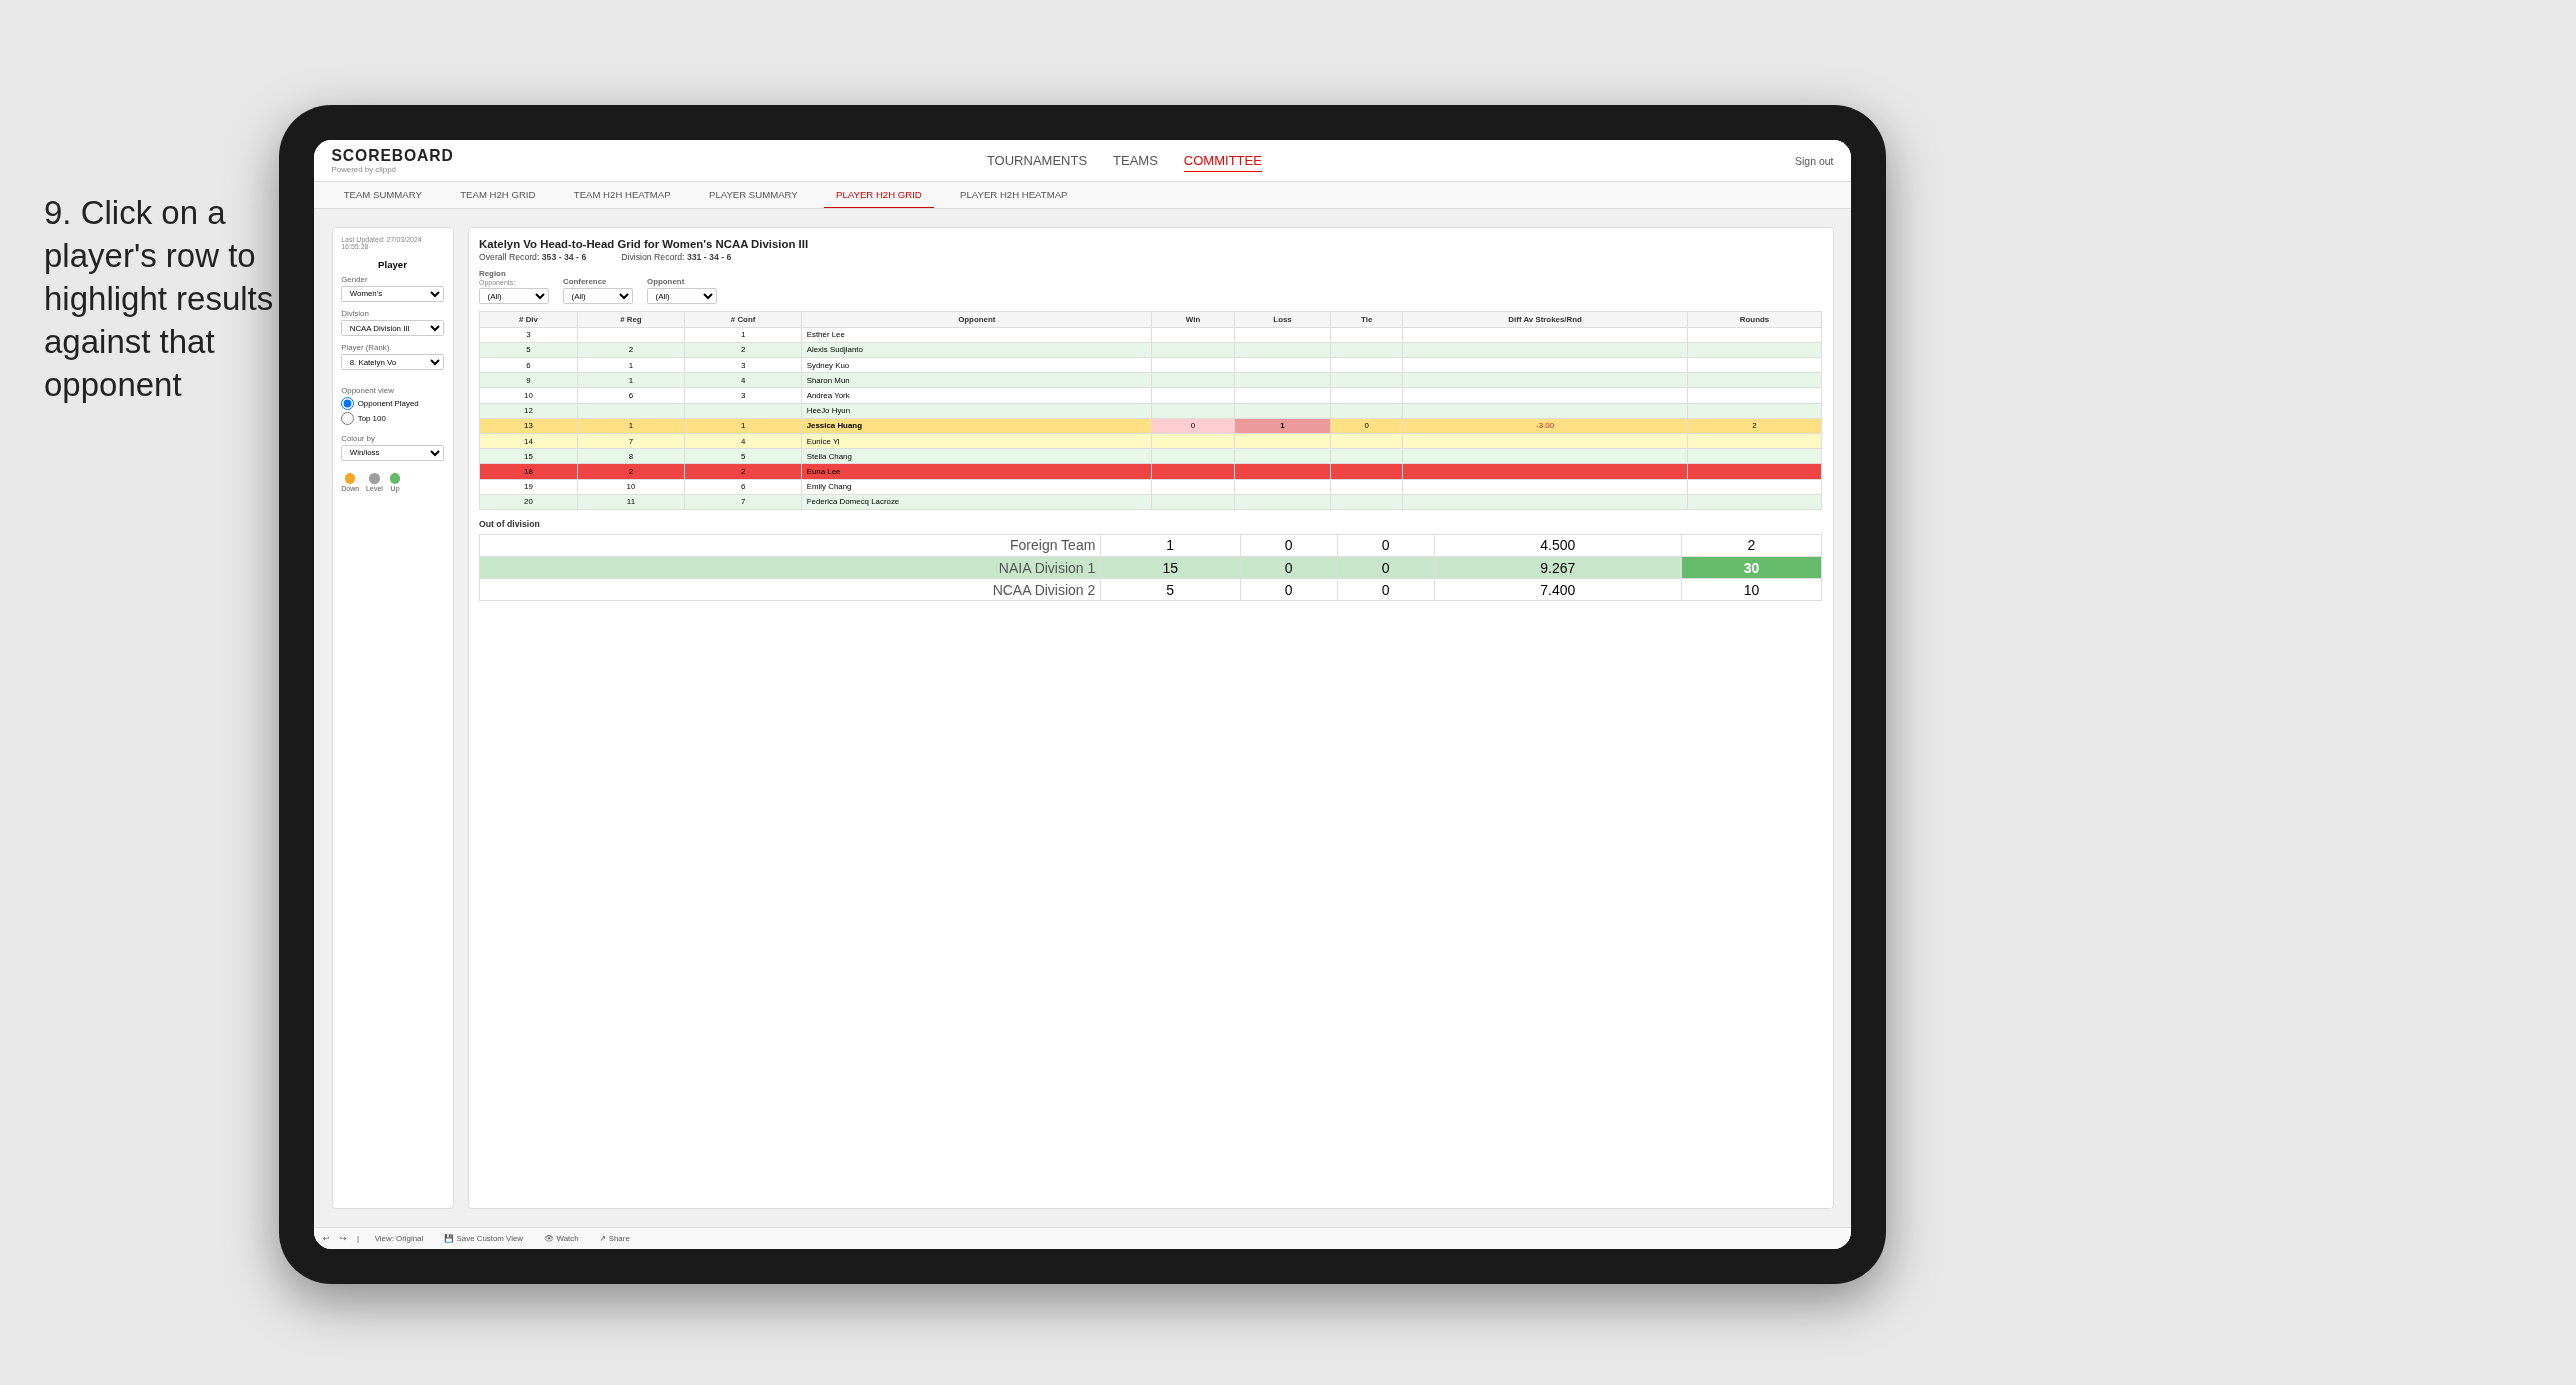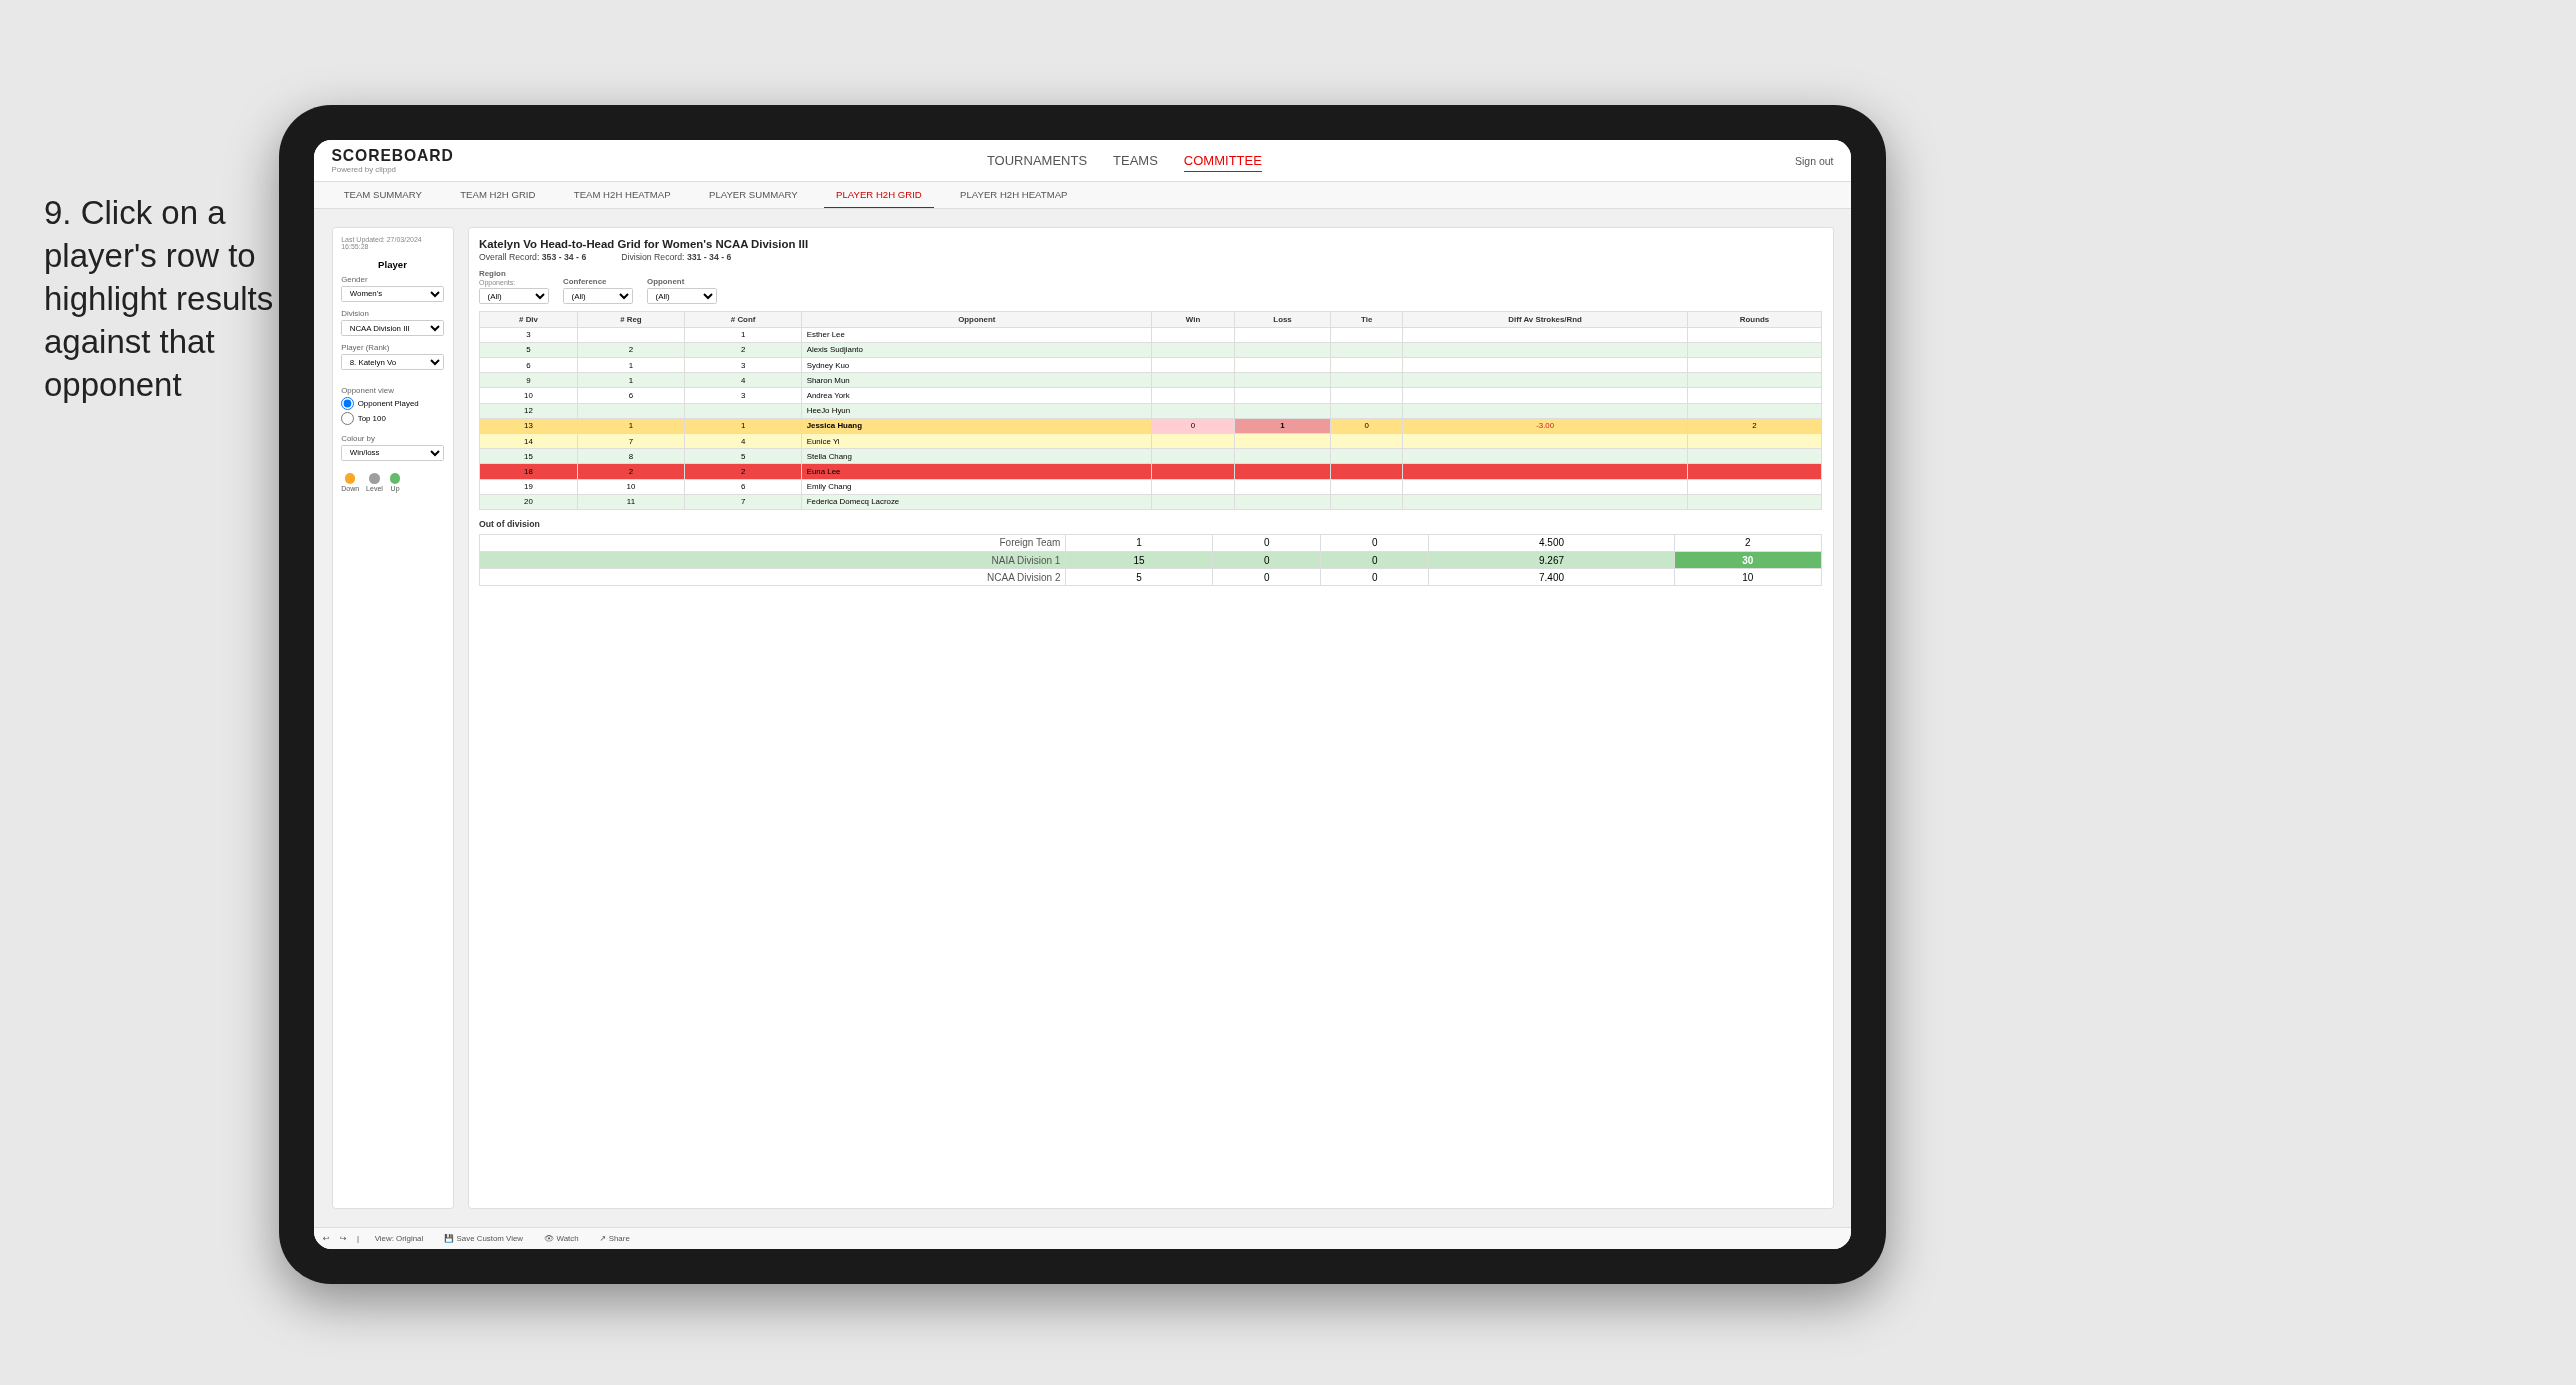--- a/index.html
+++ b/index.html
@@ -327,21 +327,21 @@
       border-radius: 1.7px;
       display: flex;
       align-items: center;
       gap: 2.6px;
     }
 
     
     .out-div-table {
       width: 100%;
       border-collapse: collapse;
-      font-size: 10px;
+      font-size: 14px;
       margin-top: 3.5px;
     }
 
     .out-div-table td {
       border: 0.9px solid #ddd;
       padding: 2.6px 4.4px;
       text-align: center;
     }
 
     .out-div-table .label-col {

